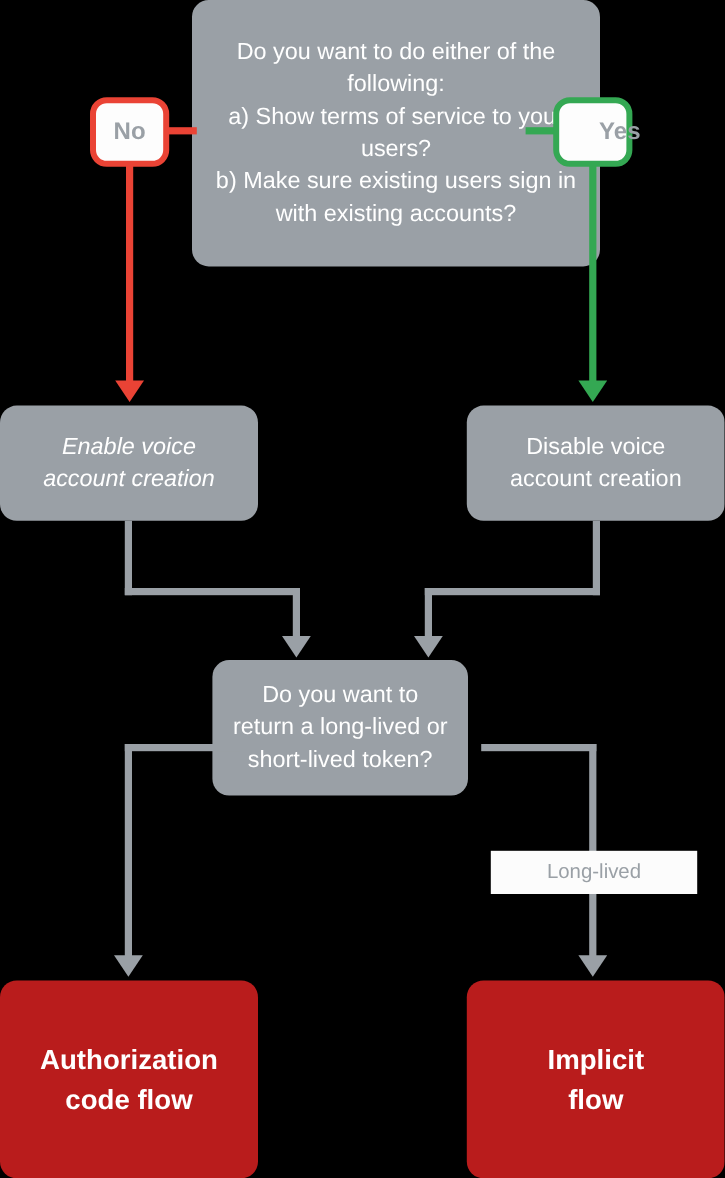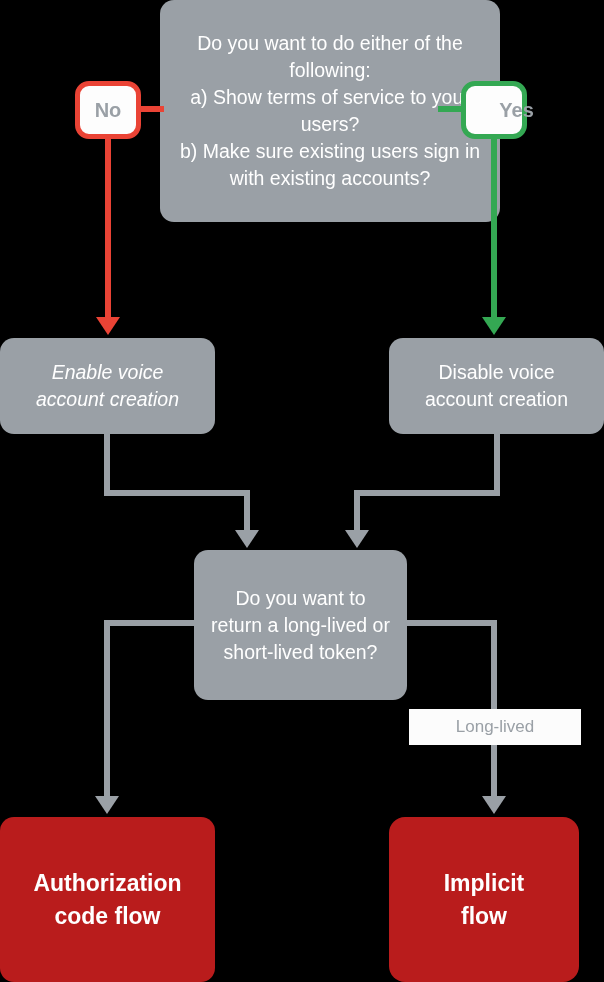--- a/index.html
+++ b/index.html
@@ -143,21 +143,21 @@
   <div class="seg" style="left:104px; top:434px; width:6px; height:62px;"></div>
   <div class="seg" style="left:104px; top:490px; width:146px; height:6px;"></div>
   <div class="seg" style="left:244px; top:490px; width:6px; height:44px;"></div>
   <div class="arrow" style="left:235px; top:530px;"></div>
 
   <div class="seg" style="left:494px; top:434px; width:6px; height:62px;"></div>
   <div class="seg" style="left:354px; top:490px; width:146px; height:6px;"></div>
   <div class="seg" style="left:354px; top:490px; width:6px; height:44px;"></div>
   <div class="arrow" style="left:345px; top:530px;"></div>
 
-  <div class="node gray-box" style="left:194px; top:550px; width:213px; height:150px;">
+  <div class="node gray-box" style="left:177px; top:550px; width:213px; height:113px;">
     <span>Do you want to return a long-lived or short-lived token?</span>
   </div>
 
   <div class="seg" style="left:104px; top:620px; width:96px; height:6px;"></div>
   <div class="seg" style="left:104px; top:620px; width:6px; height:184px;"></div>
   <div class="arrow" style="left:95px; top:796px;"></div>
 
 
   <div class="seg" style="left:401px; top:620px; width:96px; height:6px;"></div>
   <div class="seg" style="left:491px; top:620px; width:6px; height:184px;"></div>
@@ -165,18 +165,18 @@
 
   <div class="chip" style="left:409px; top:709px; width:172px; height:36px;text-align:right;">
     <span>Long-lived</span>
   </div>
 
   <div class="node blue-box" style="left:0px; top:817px; width:215px; height:165px;">
     <span style="white-space:pre-line;">Authorization
 code flow</span>
   </div>
 
-  <div class="node blue-box" style="left:389px; top:817px; width:190px; height:165px;border-radius:16px;">
+  <div class="node blue-box" style="left:389px; top:817px; width:215px; height:165px;">
     <span style="white-space:pre-line;">Implicit
 flow</span>
   </div>
 
 </div>
 
 </body></html>

